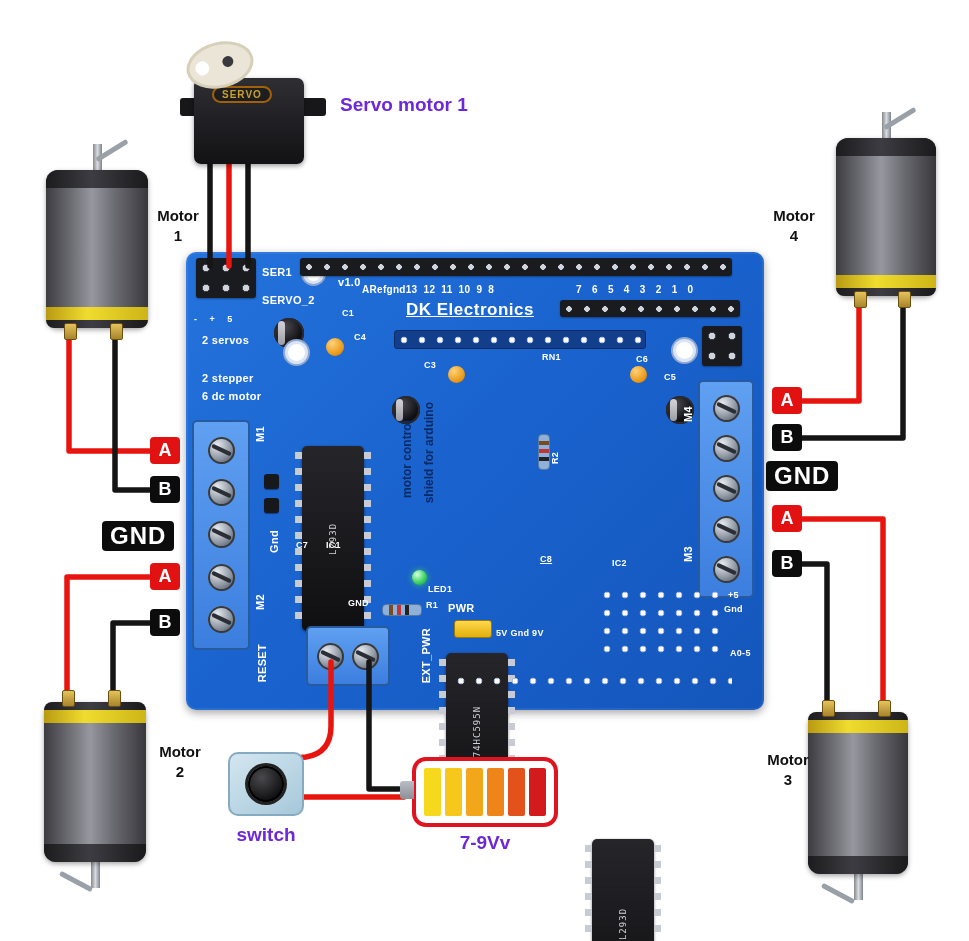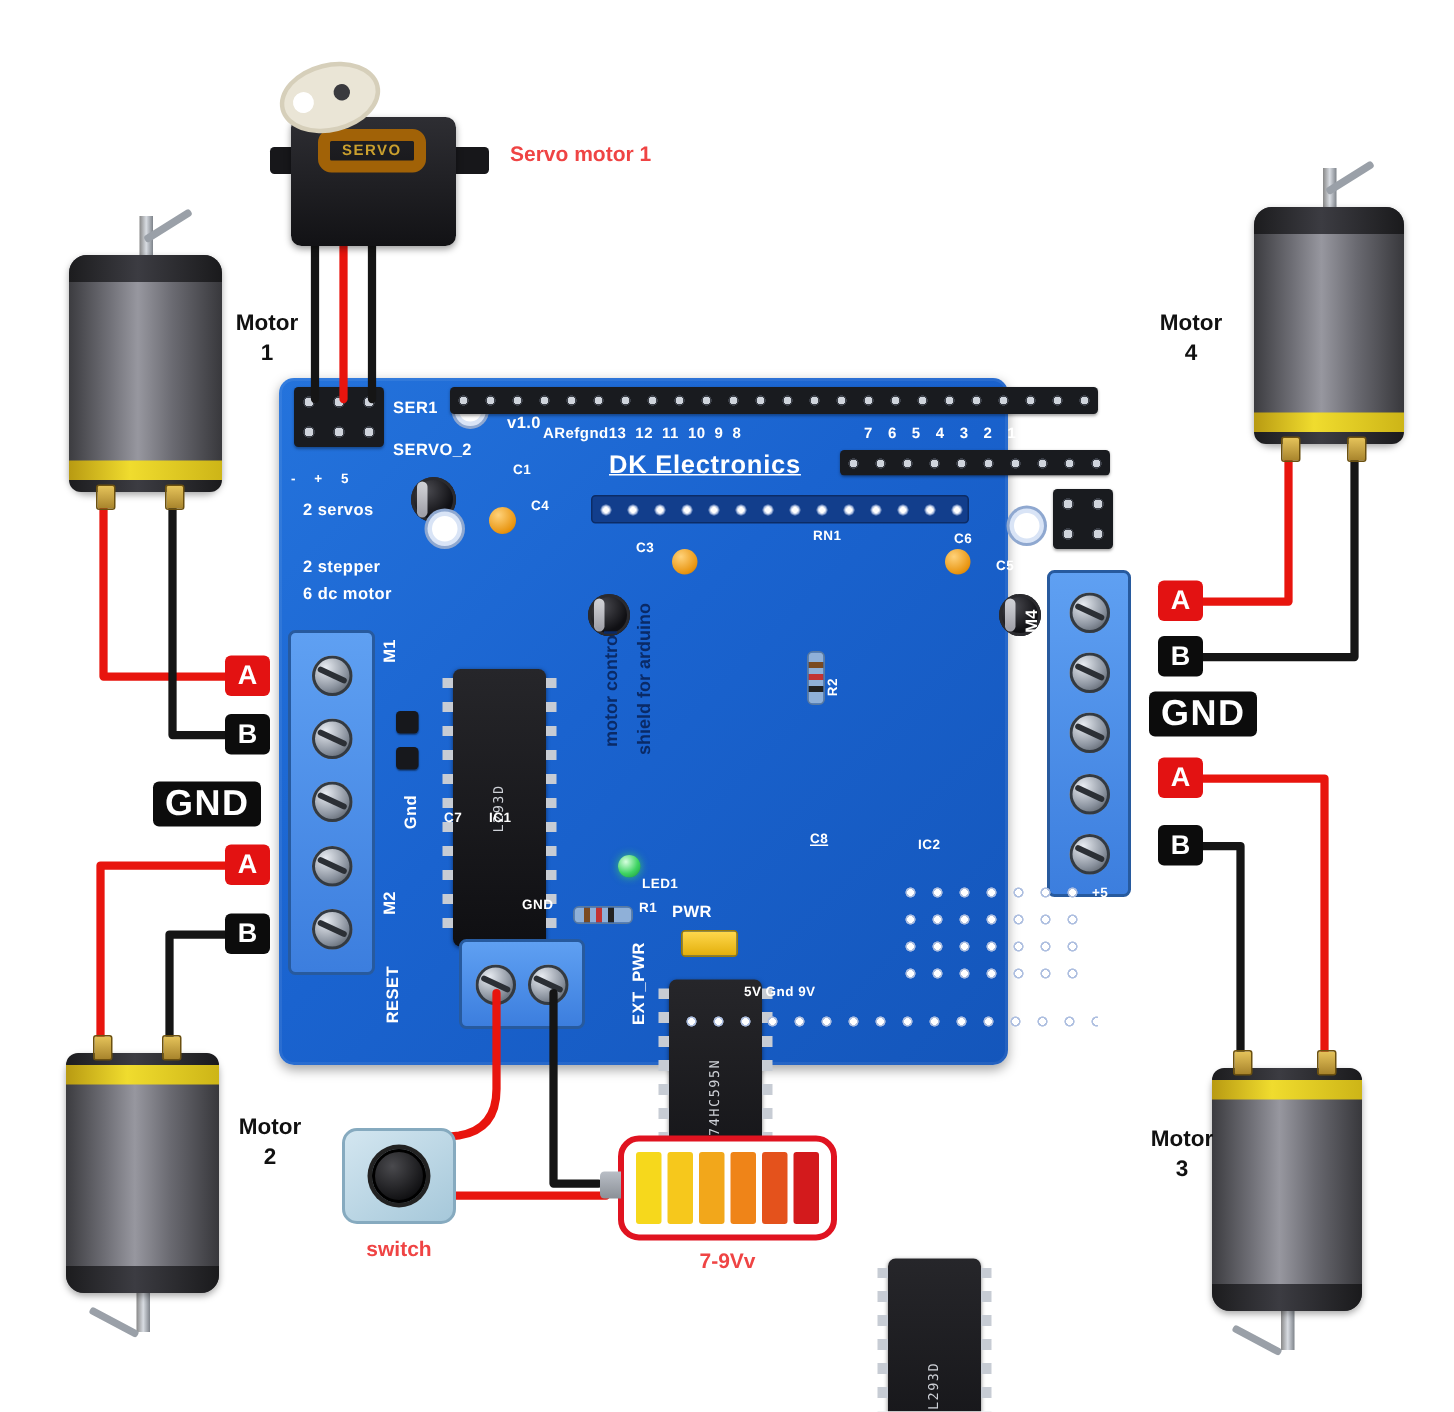--- a/index.html
+++ b/index.html
@@ -1,21 +1,21 @@
 <!DOCTYPE html>
 <html><head>
 <meta charset="utf-8">
 <style>
   html,body{margin:0;padding:0;background:#fff;}
   .canvas{position:relative;width:969px;height:941px;background:#ffffff;overflow:hidden;
           font-family:"Liberation Sans", sans-serif;}
   .abs{position:absolute;}
 
   
-  #board{left:186px;top:252px;width:486px;height:458px;z-index:1;
+  #board{left:186px;top:252px;width:578px;height:458px;z-index:1;
          background:linear-gradient(135deg,#2473dc 0%,#1a63cf 45%,#1456bb 100%);
          border-radius:10px;box-shadow:0 3px 8px rgba(0,0,0,.35), inset 0 0 0 2px rgba(255,255,255,.07);}
   .pinstrip{background-color:#191b1f;
             background-image:radial-gradient(circle at 9px 9px,#cfd4dc 0 2.6px,#3a3e46 2.6px 3.4px,rgba(0,0,0,0) 3.4px);
             background-size:18px 18px;border-radius:3px;box-shadow:0 1px 2px rgba(0,0,0,.35);}
   .pinstrip.big{background-image:radial-gradient(circle at 10px 10px,#cfd4dc 0 3px,#3a3e46 3px 4px,rgba(0,0,0,0) 4px);
                 background-size:20px 20px;}
   .padstrip{background-image:radial-gradient(circle at 9px 9px,#ffffff 0 2.4px,#aebfe0 2.4px 3.2px,rgba(0,0,0,0) 3.6px);
             background-size:18px 18px;}
   .socket{background-color:#123e8c;border:1px solid #0c2c66;border-radius:3px;}
@@ -65,27 +65,27 @@
   .mcrank{position:absolute;width:36px;height:5px;background:#9aa0a8;border-radius:2px;}
   .mbody{position:absolute;inset:0;border-radius:12px;
          background:linear-gradient(90deg,#3c3c40,#6f6f76 26%,#97979f 45%,#6a6a71 68%,#38383c);
          box-shadow:0 2px 5px rgba(0,0,0,.35);}
   .mcap{position:absolute;left:0;right:0;background:linear-gradient(90deg,#1c1c1e,#3c3c42 45%,#1a1a1c);}
   .mband{position:absolute;left:0;right:0;height:13px;
          background:linear-gradient(90deg,#b89a12,#f0dc2e 40%,#cdb517);}
   .mtab{position:absolute;width:11px;height:15px;background:linear-gradient(#e5c35a,#a8842c);
         border:1px solid #6b500f;border-radius:2px;}
   .mlabel{font-weight:bold;font-size:15px;color:#111;text-align:center;line-height:1.35;z-index:5;}
-  .extlabel{font-weight:bold;font-size:14px;color:#ef4444;z-index:5;}
+  .extlabel{font-weight:bold;font-size:19px;color:#6d28d9;z-index:5;}
 
   .shorn{width:62px;height:40px;background:#eae5d6;border-radius:50%;border:3px solid #d6cfba;
          transform:rotate(-14deg);position:relative;}
   .shorn::before{content:"";position:absolute;left:6px;top:12px;width:14px;height:14px;border-radius:50%;background:#fff;}
   .shorn::after{content:"";position:absolute;left:34px;top:13px;width:11px;height:11px;border-radius:50%;background:#3a3a3e;}
-  .servo-badge{border:8px solid #a16207;color:#caa02e;font-size:10px;font-weight:bold;letter-spacing:1px;
+  .servo-badge{border:2px solid #a16207;color:#caa02e;font-size:10px;font-weight:bold;letter-spacing:1px;
                padding:1px 8px;border-radius:9px;background:rgba(0,0,0,.25);}
 
   .swbase{background:linear-gradient(145deg,#d3e6f0,#a6c8da);border:2px solid #86aabf;border-radius:10px;}
   .swbtn{background:radial-gradient(circle at 38% 32%,#4a4a4e,#0c0c0e 75%);border-radius:50%;
          box-shadow:0 0 0 3px #222, inset 0 0 0 2px #000;}
 
   .batt{background:#fff;border:4px solid #e01320;border-radius:14px;display:flex;gap:4px;
         padding:7px 8px;box-sizing:border-box;width:100%;height:100%;}
   .bbar{flex:1;border-radius:2px;}
   .bb1{background:#f6d81c;} .bb2{background:#f6c81c;} .bb3{background:#f2a71b;}
@@ -179,21 +179,21 @@
     <div class="abs silk-sm" style="left:110px;top:288px;">C7</div>
     <div class="abs silk-sm" style="left:140px;top:288px;">IC1</div>
 
     <div class="abs led" style="left:226px;top:318px;width:15px;height:15px;"></div>
     <div class="abs silk-sm" style="left:242px;top:332px;">LED1</div>
     <div class="abs silk-sm" style="left:162px;top:346px;">GND</div>
     <div class="abs resistor" style="left:196px;top:352px;width:38px;height:10px;"></div>
     <div class="abs silk-sm" style="left:240px;top:348px;">R1</div>
     <div class="abs silk" style="left:262px;top:350px;">PWR</div>
     <div class="abs jumper" style="left:268px;top:368px;width:36px;height:16px;"></div>
-    <div class="abs silk-sm" style="left:310px;top:376px;margin-top:28px;">5V Gnd 9V</div>
+    <div class="abs silk-sm" style="left:310px;top:376px;">5V Gnd 9V</div>
 
     <div class="abs silk-sm" style="left:354px;top:302px;text-decoration:underline;">C8</div>
     <div class="abs silk-sm" style="left:426px;top:306px;">IC2</div>
 
     <div class="abs vtext silk" style="left:70px;top:392px;">RESET</div>
 
     <div class="abs screwterm h" style="left:120px;top:374px;width:84px;height:60px;">
       <div class="screw"></div>
       <div class="screw"></div>
     </div>

